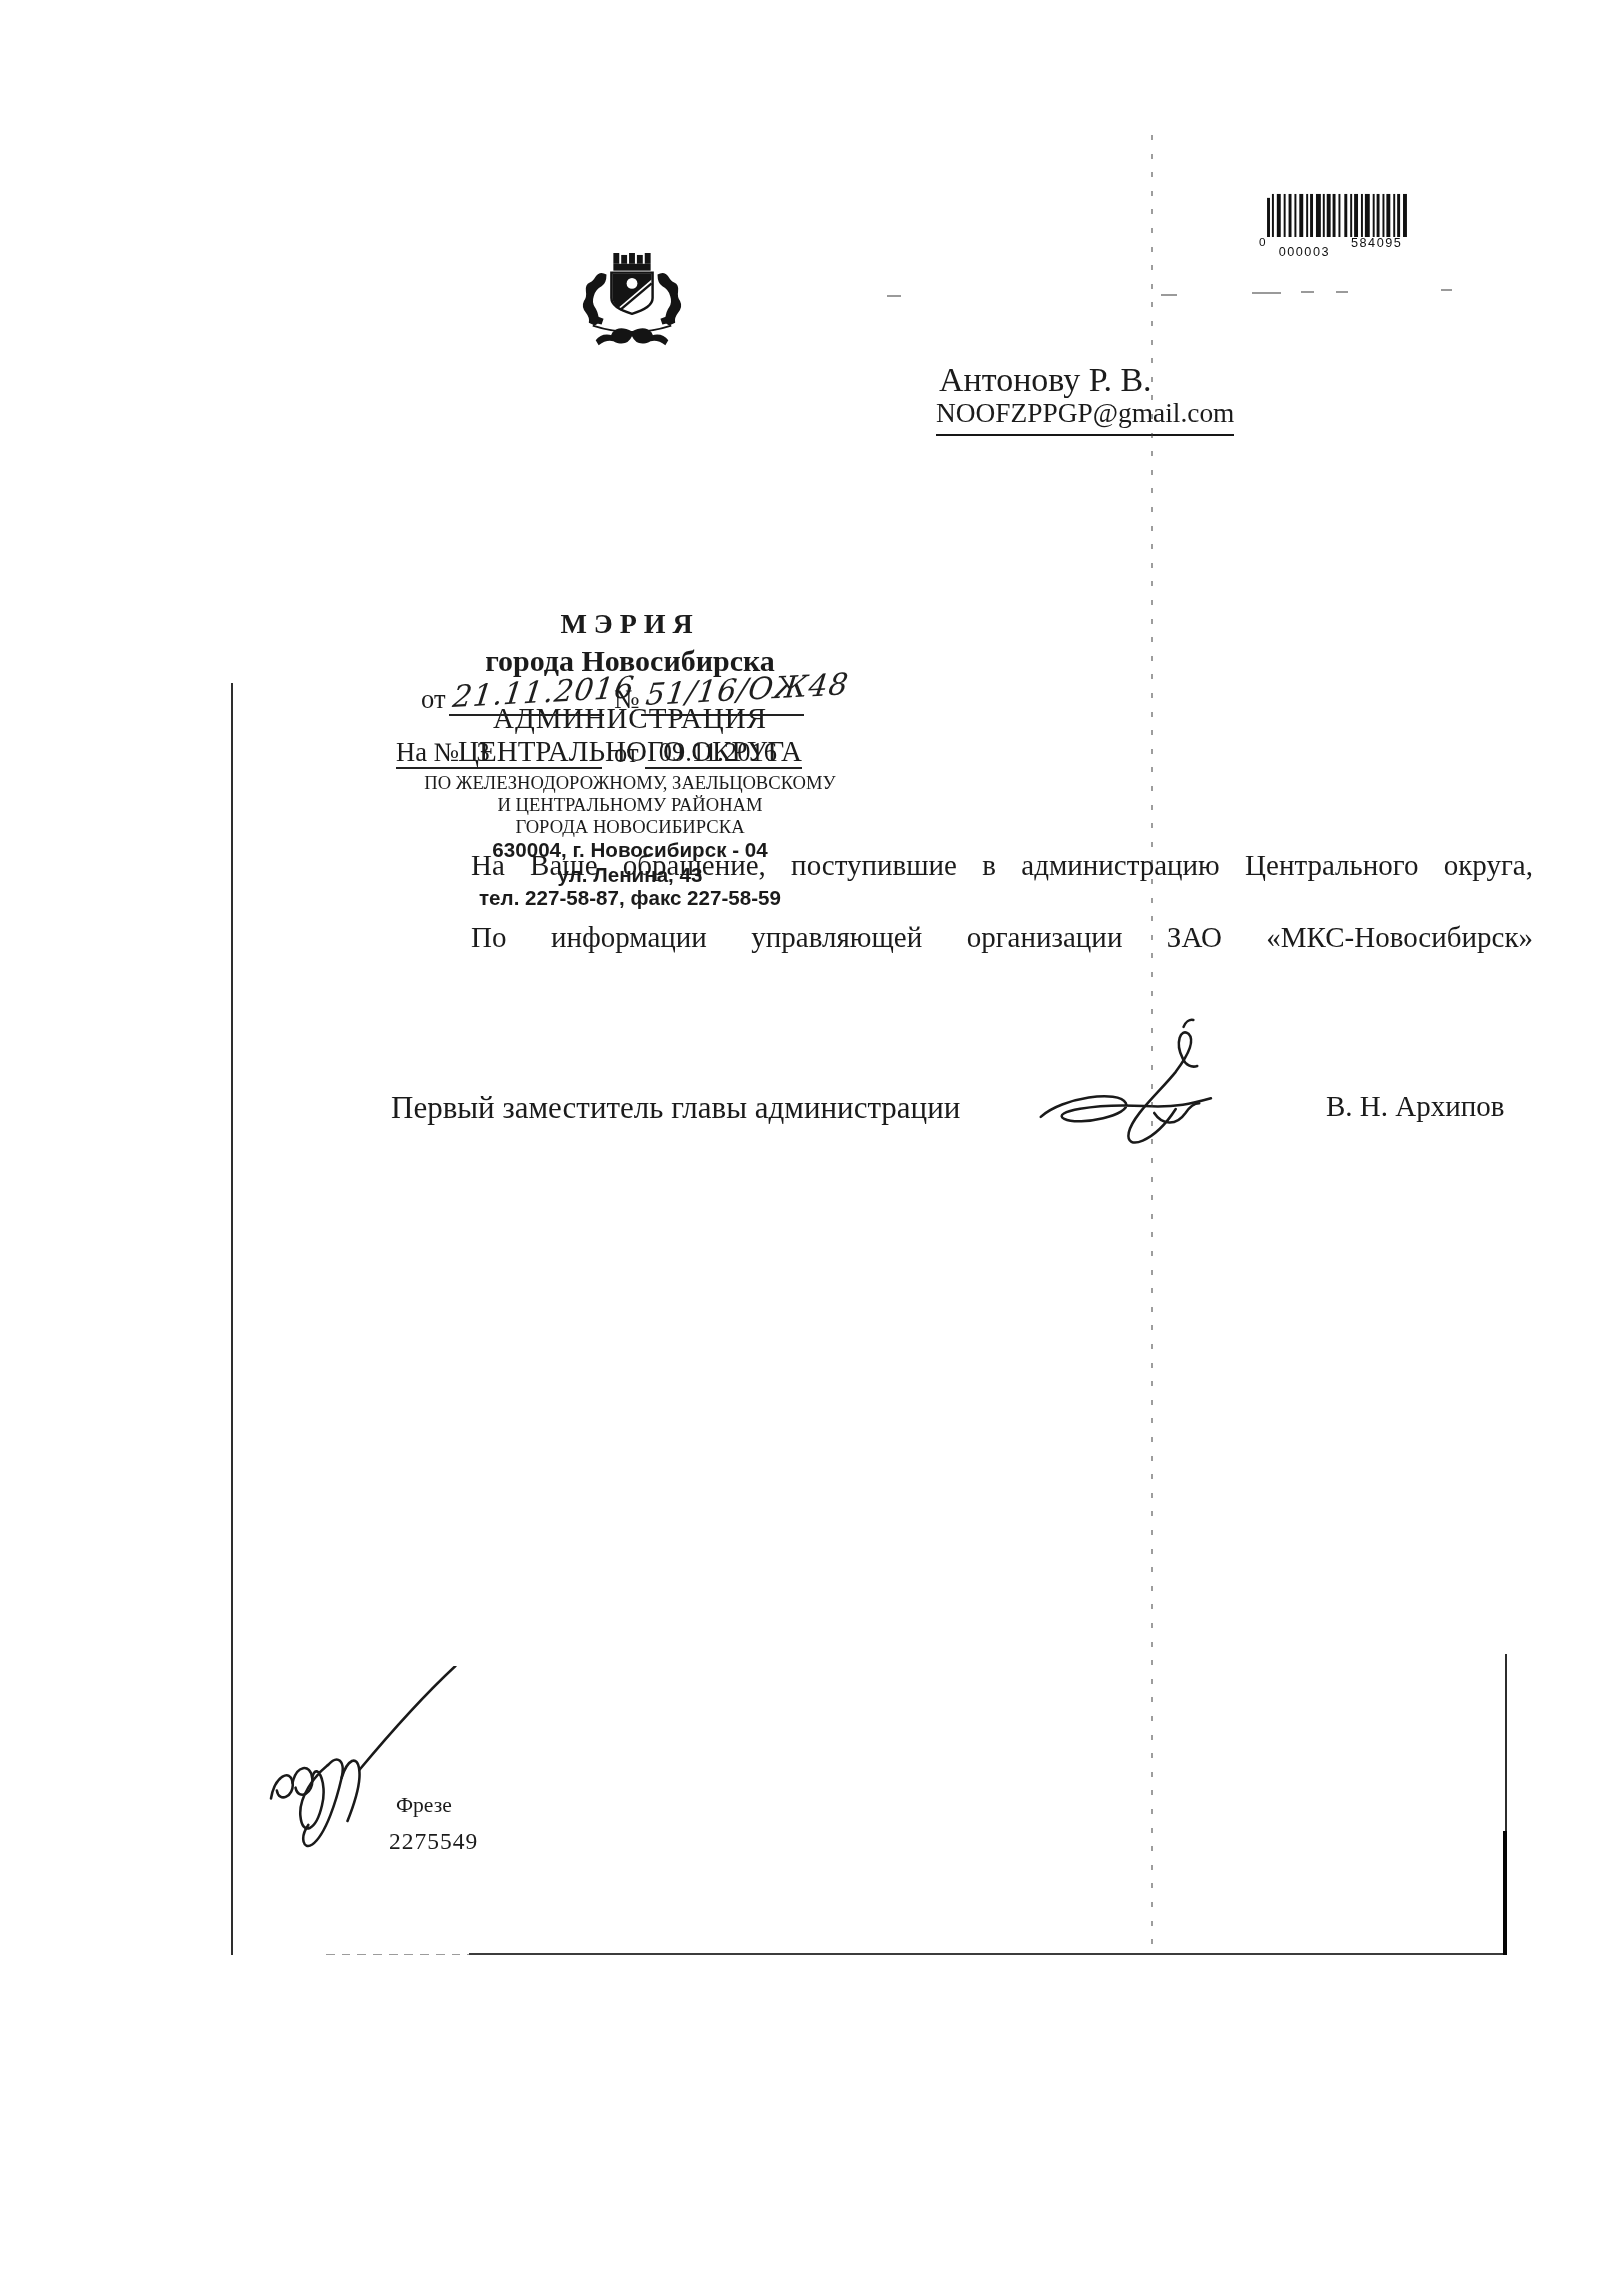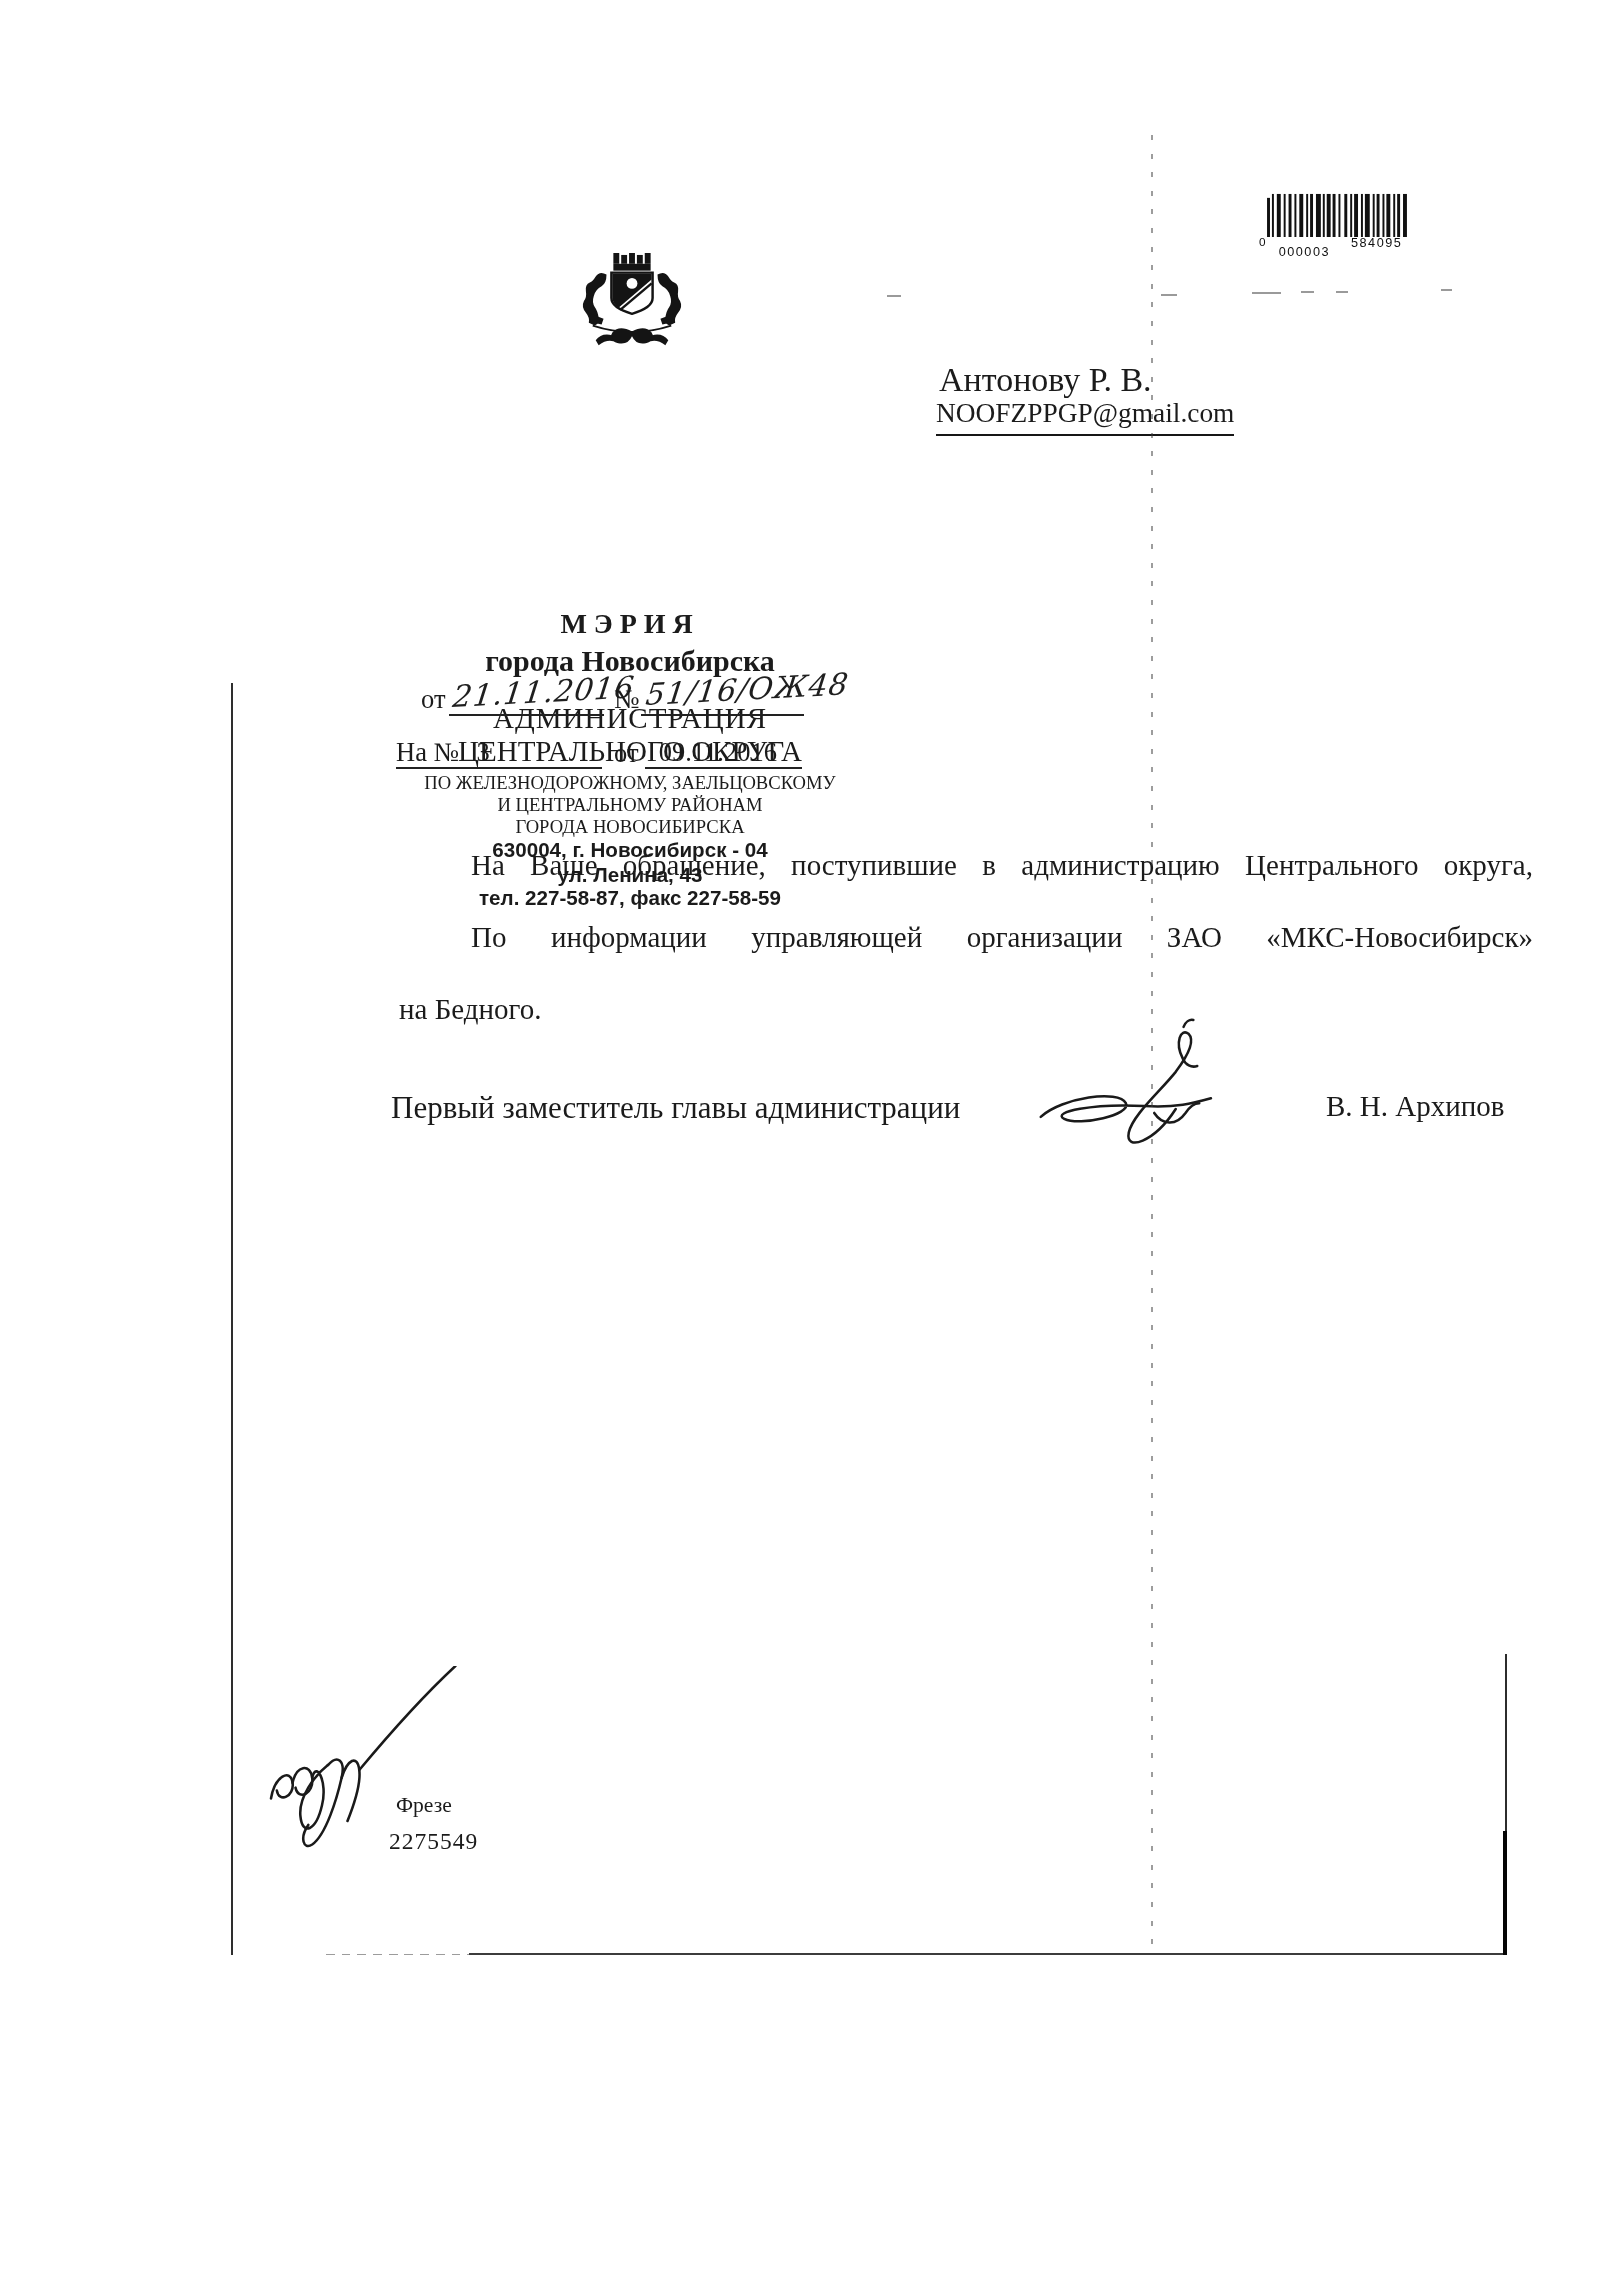--- a/index.html
+++ b/index.html
@@ -191,21 +191,20 @@
     <span class="ref-label" style="margin-left:13.7px;">3</span>
   </div>
   <span class="abs ref-label" style="left:614px;top:738px;">от</span>
   <div class="abs uline" style="left:645px;top:737px;width:157px;height:30px;">
     <span class="ref-label" style="margin-left:13.7px;">09.11.2016</span>
   </div>
 
   <div class="abs bodytext">
     <div class="bline indent just">На Ваше обращение, поступившие в администрацию Центрального округа,</div>
     <div class="bline indent just">По информации управляющей организации ЗАО «МКС-Новосибирск»</div>
-    <div class="bline">на Бедного.</div>
   </div>
 
   <div class="abs sig-title nowrap">Первый заместитель главы администрации</div>
 
   <div class="abs" style="left:1029px;top:1017px;width:225px;height:142px;">
     <svg width="225" height="142" viewBox="0 0 230 145">
       <g fill="none" stroke="#1a1a1a" stroke-width="2.6" stroke-linecap="round">
         <path d="M12,102 C34,82 92,74 99,88 C105,100 52,112 36,104 C22,97 66,88 118,91 C150,93 168,88 186,83"></path>
         <path d="M150,94 C128,128 98,138 102,118 C106,100 134,76 150,56 C162,40 170,24 163,17 C155,11 149,26 157,42 C160,49 166,52 172,50"></path>
         <path d="M128,98 C136,110 150,112 160,98 C164,92 168,88 174,88"></path>

